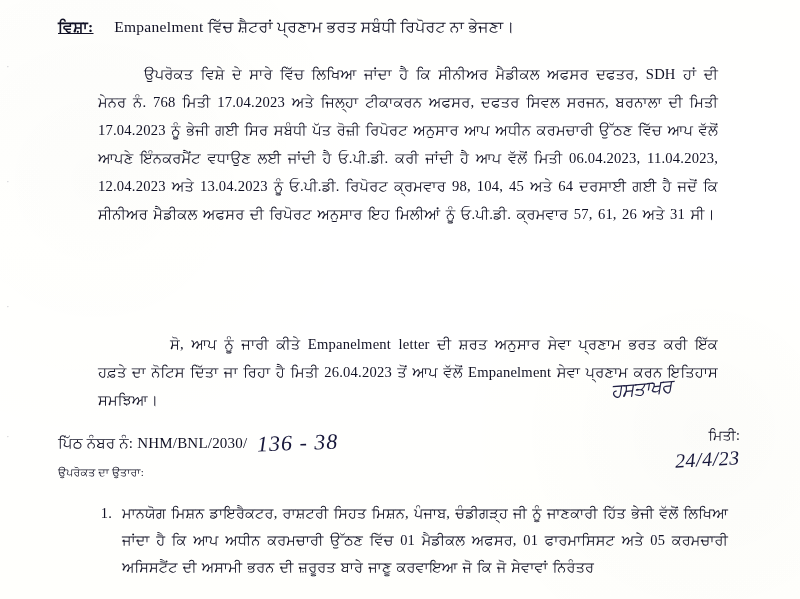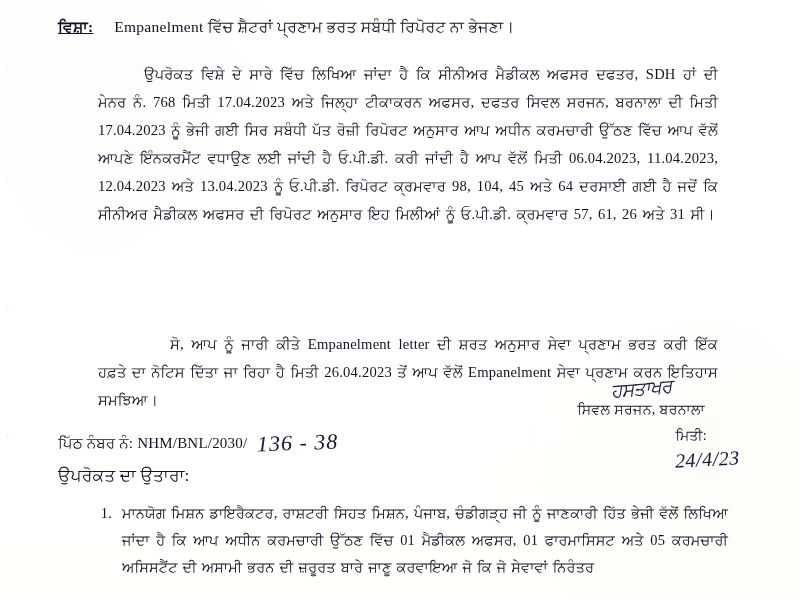--- a/index.html
+++ b/index.html
@@ -156,38 +156,38 @@
     color: #1a1a40;
     letter-spacing: 1px;
     transform: translateY(2px) rotate(-2deg);
   }
 
   .dated-row {
     position: absolute;
     right: 60px;
     top: 428px;
     font-size: 14px;
-    text-align: left;
+    text-align: right;
     white-space: nowrap;
   }
   .dated-hand {
     display: block;
     margin-top: 4px;
     font-size: 20px;
     font-style: italic;
     color: #1a1a40;
     letter-spacing: 0.5px;
     transform: rotate(-3deg);
   }
 
   .copy-line {
     position: absolute;
     left: 58px;
     top: 466px;
-    font-size: 17px;
+    font-size: 11px;
     white-space: nowrap;
   }
 
   .numbered-list {
     position: absolute;
     left: 88px;
     top: 500px;
     width: 640px;
     font-size: 14.4px;
     line-height: 27px;
@@ -232,21 +232,20 @@
       <span class="subject-label">ਵਿਸ਼ਾ:</span>
       <span class="subject-text">Empanelment ਵਿੱਚ ਸ਼ੈਟਰਾਂ ਪ੍ਰਣਾਮ ਭਰਤ ਸਬੰਧੀ ਰਿਪੋਰਟ ਨਾ ਭੇਜਣਾ।</span>
     </div>
 
     <div class="para para-1 ink">ਉਪਰੋਕਤ ਵਿਸ਼ੇ ਦੇ ਸਾਰੇ ਵਿੱਚ ਲਿਖਿਆ ਜਾਂਦਾ ਹੈ ਕਿ ਸੀਨੀਅਰ ਮੈਡੀਕਲ ਅਫਸਰ ਦਫਤਰ, SDH ਹਾਂ ਦੀ ਮੇਨਰ ਨੰ. 768 ਮਿਤੀ 17.04.2023 ਅਤੇ ਜਿਲ੍ਹਾ ਟੀਕਾਕਰਨ ਅਫਸਰ, ਦਫਤਰ ਸਿਵਲ ਸਰਜਨ, ਬਰਨਾਲਾ ਦੀ ਮਿਤੀ 17.04.2023 ਨੂੰ ਭੇਜੀ ਗਈ ਸਿਰ ਸਬੰਧੀ ਪੱਤ ਰੋਜ਼ੀ ਰਿਪੋਰਟ ਅਨੁਸਾਰ ਆਪ ਅਧੀਨ ਕਰਮਚਾਰੀ ਉੱਠਣ ਵਿੱਚ ਆਪ ਵੱਲੋਂ ਆਪਣੇ ਇੰਨਕਰਮੈਂਟ ਵਧਾਉਣ ਲਈ ਜਾਂਦੀ ਹੈ ਓ.ਪੀ.ਡੀ. ਕਰੀ ਜਾਂਦੀ ਹੈ ਆਪ ਵੱਲੋਂ ਮਿਤੀ 06.04.2023, 11.04.2023, 12.04.2023 ਅਤੇ 13.04.2023 ਨੂੰ ਓ.ਪੀ.ਡੀ. ਰਿਪੋਰਟ ਕ੍ਰਮਵਾਰ 98, 104, 45 ਅਤੇ 64 ਦਰਸਾਈ ਗਈ ਹੈ ਜਦੋਂ ਕਿ ਸੀਨੀਅਰ ਮੈਡੀਕਲ ਅਫਸਰ ਦੀ ਰਿਪੋਰਟ ਅਨੁਸਾਰ ਇਹ ਮਿਲੀਆਂ ਨੂੰ ਓ.ਪੀ.ਡੀ. ਕ੍ਰਮਵਾਰ 57, 61, 26 ਅਤੇ 31 ਸੀ।</div>
 
     <div class="para para-2 ink">ਸੋ, ਆਪ ਨੂੰ ਜਾਰੀ ਕੀਤੇ Empanelment letter ਦੀ ਸ਼ਰਤ ਅਨੁਸਾਰ ਸੇਵਾ ਪ੍ਰਣਾਮ ਭਰਤ ਕਰੀ ਇੱਕ ਹਫ਼ਤੇ ਦਾ ਨੋਟਿਸ ਦਿੱਤਾ ਜਾ ਰਿਹਾ ਹੈ ਮਿਤੀ 26.04.2023 ਤੋਂ ਆਪ ਵੱਲੋਂ Empanelment ਸੇਵਾ ਪ੍ਰਣਾਮ ਕਰਨ ਇਤਿਹਾਸ ਸਮਝਿਆ।</div>
 
     <div class="sign-block">
       <div class="sign-scribble">ਹਸਤਾਖਰ</div>
-      <div class="sign-name ink">ਸਿਵਲ ਸਰਜਨ, ਬਰਨਾਲਾ</div>
     </div>
 
     <div class="memo-no-row ink">
       <span class="memo-no-text">ਪਿੱਠ ਨੰਬਰ ਨੰ: NHM/BNL/2030/</span>
       <span class="memo-no-hand">136 - 38</span>
     </div>
 
     <div class="dated-row ink">
       <span>ਮਿਤੀ:</span>
       <span class="dated-hand">24/4/23</span>

